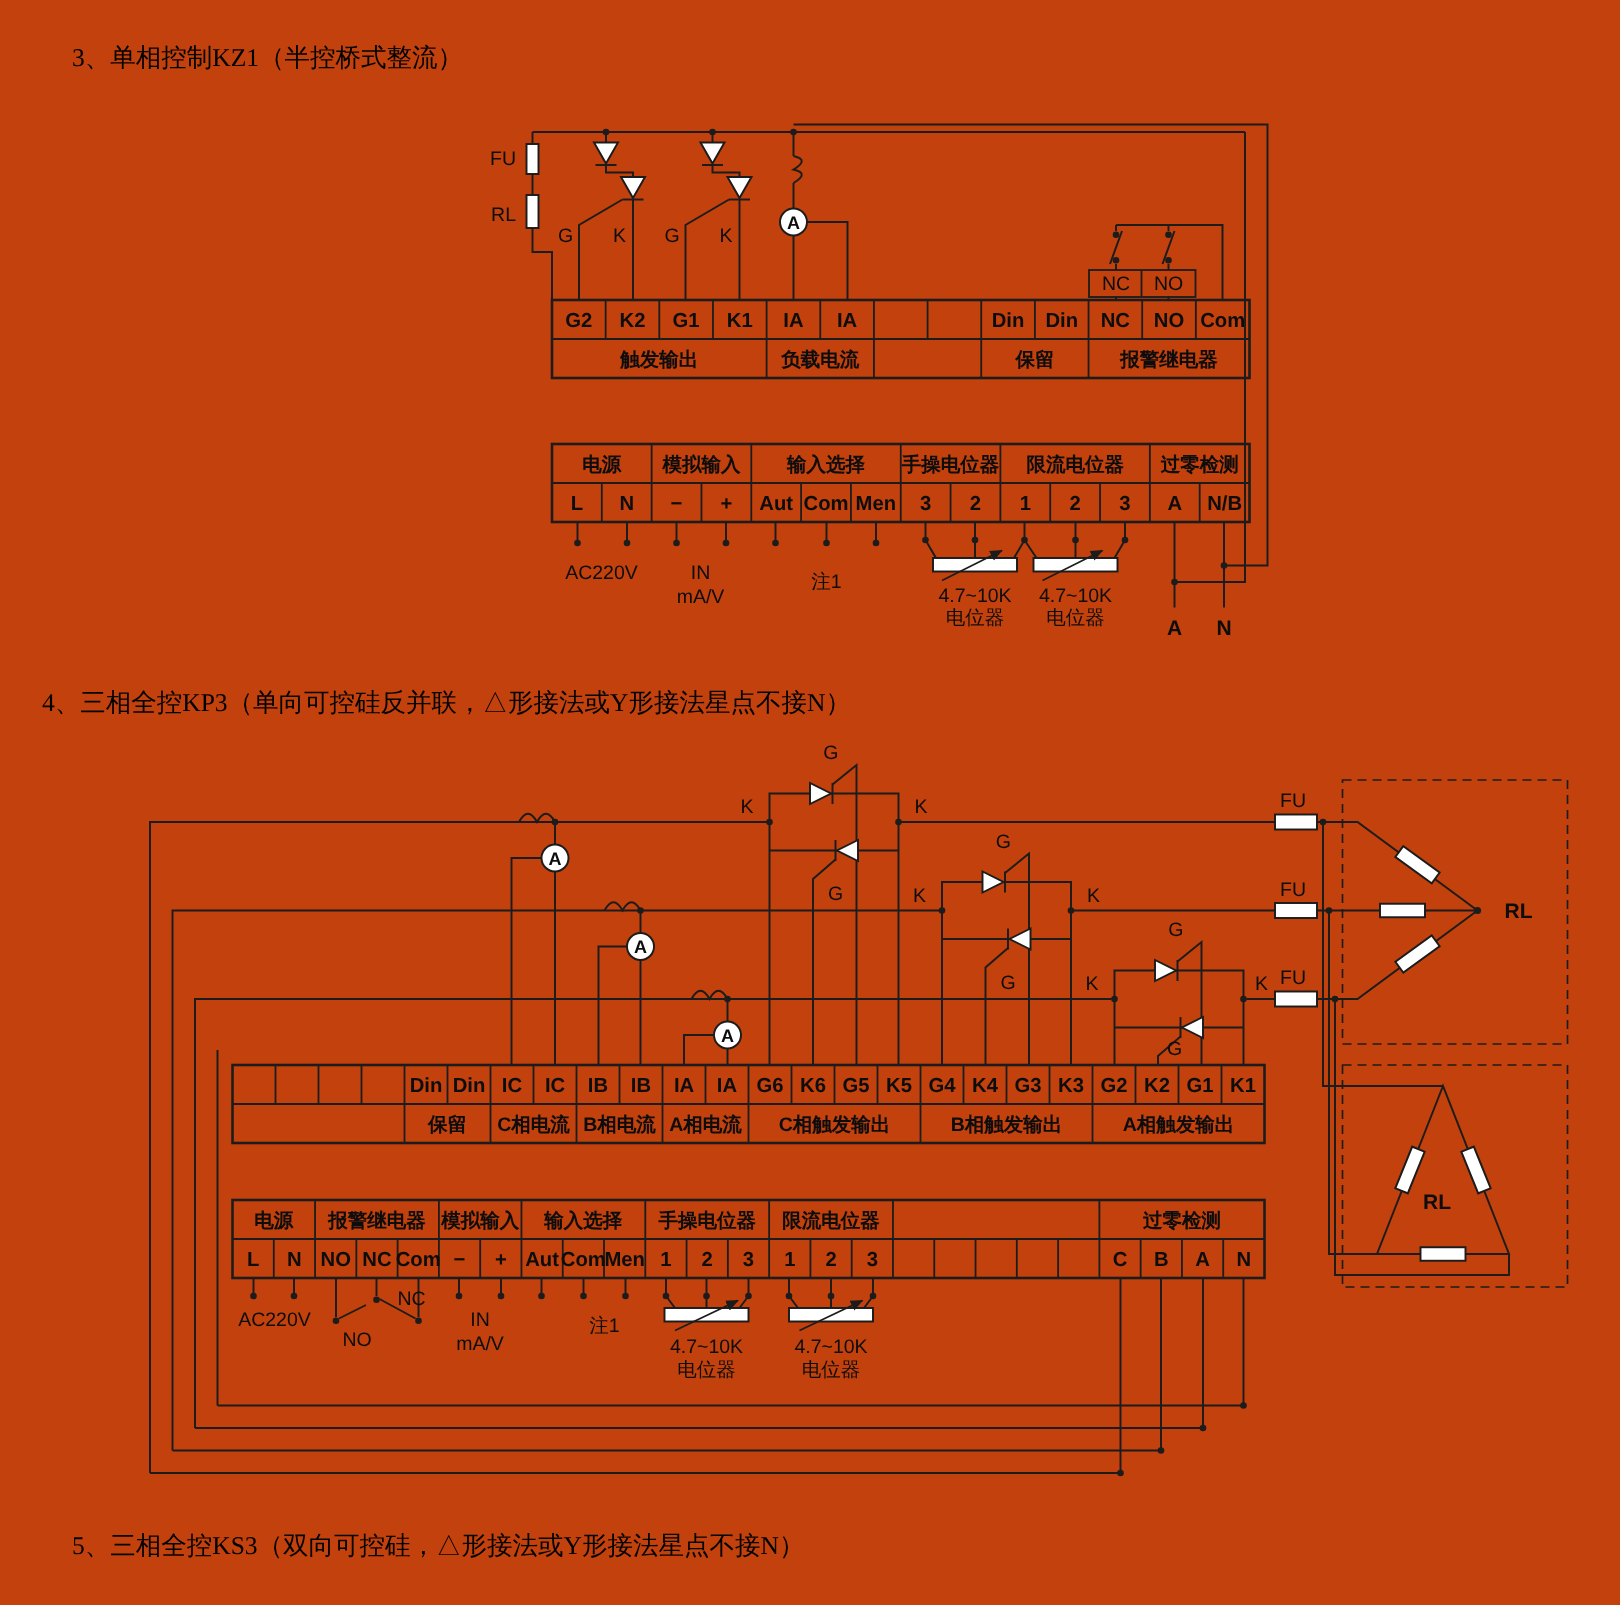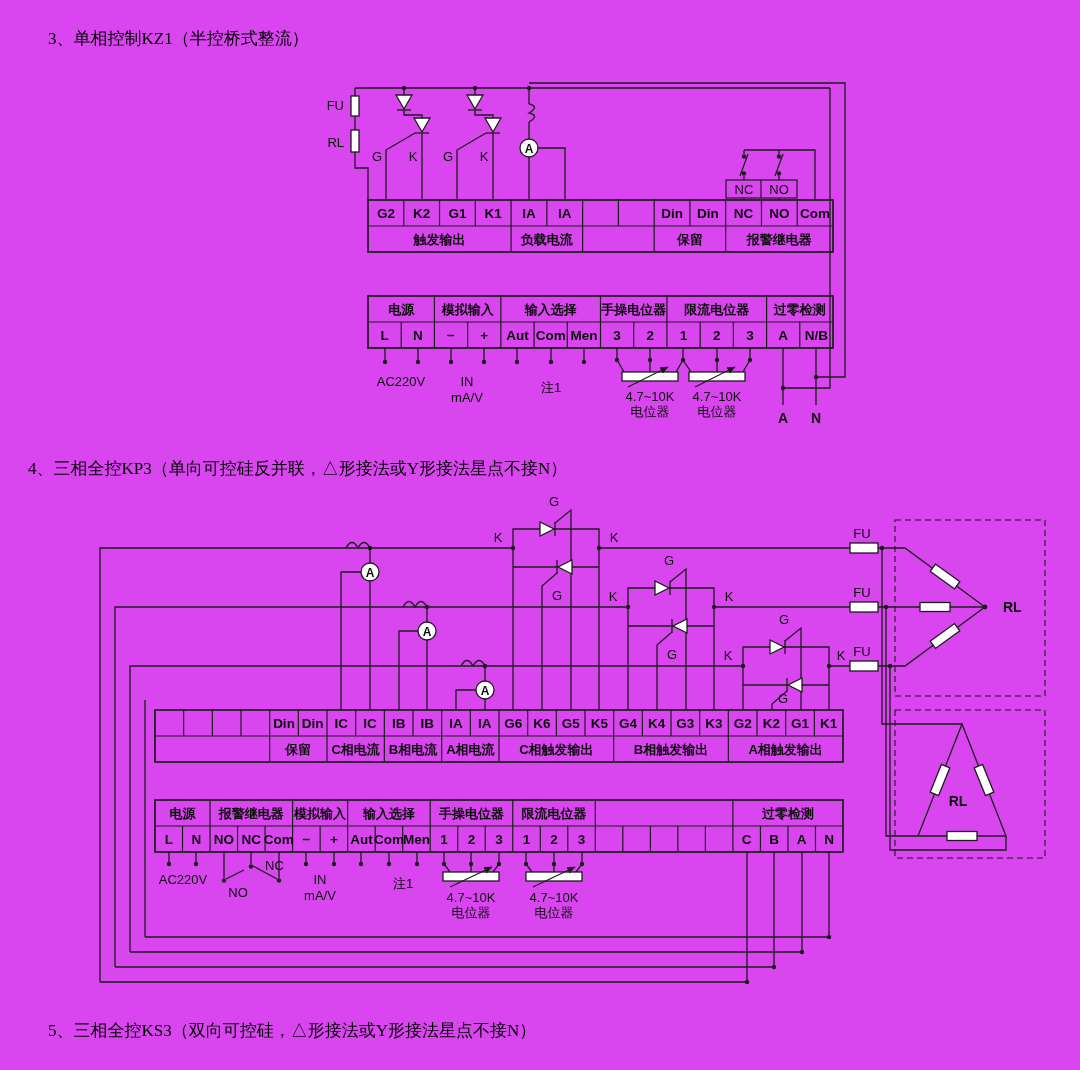--- a/index.html
+++ b/index.html
@@ -1,17 +1,17 @@
 <!DOCTYPE html>
 <html><head>
 <meta charset="utf-8">
 <style>
   *{margin:0;padding:0}
   body{background:#ffffff}
-  .page{position:relative;width:1080px;height:1070px;background:#d946ef;font-family:"Liberation Sans",sans-serif;overflow:hidden}
+  .page{position:relative;width:1080px;height:1070px;background:#c2410c;font-family:"Liberation Sans",sans-serif;overflow:hidden}
   svg{display:block}
   .wire{stroke:#1c1c1c;stroke-width:1.3;fill:none}
   .sym{stroke:#1c1c1c;stroke-width:1.3;fill:#fff}
   .dash{stroke:#1c1c1c;stroke-width:1.1;fill:none;stroke-dasharray:6 4}
   .tbl{stroke:#1c1c1c;stroke-width:1.2;fill:none}
   .tblO{stroke:#1c1c1c;stroke-width:1.7;fill:none}
   .dot{fill:#1c1c1c;stroke:none}
   text{fill:#0d0d0d;font-family:"Liberation Sans",sans-serif}
   .title{font-family:"Liberation Serif",serif;font-size:17px;fill:#000}
   .t13{font-size:13px}

